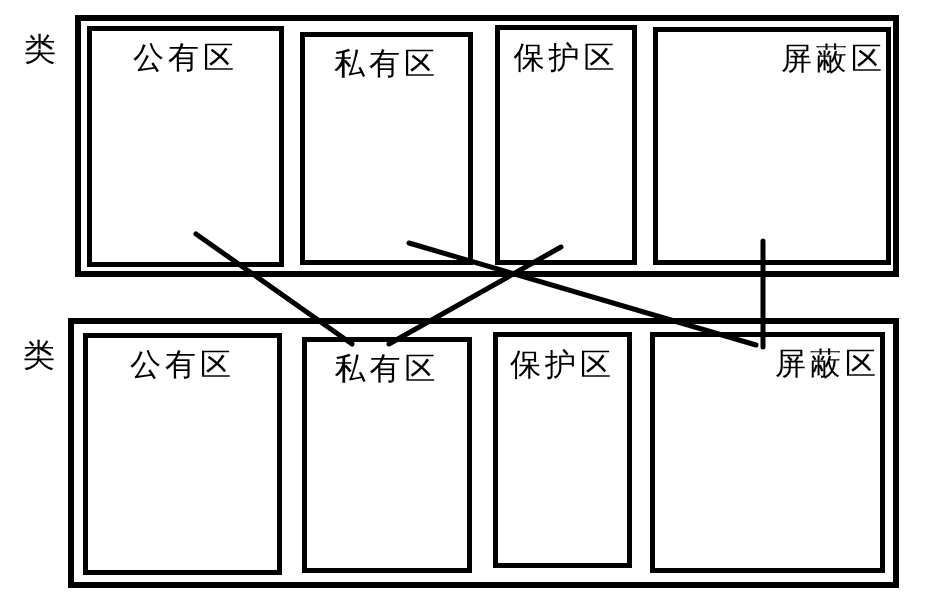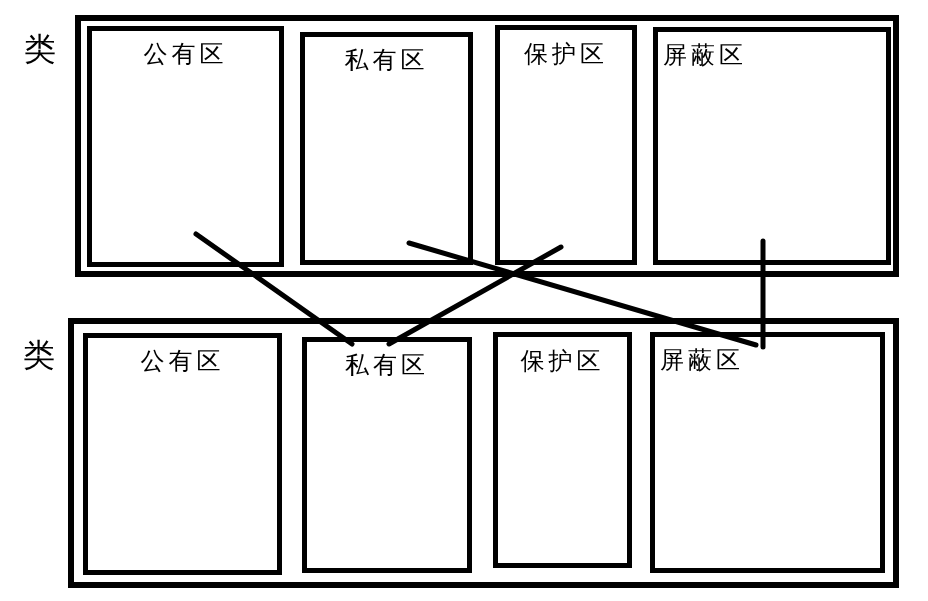--- a/index.html
+++ b/index.html
@@ -31,28 +31,28 @@
   .area-box {
     position: absolute;
     border: 5px solid #000000;
     background: #ffffff;
     box-sizing: border-box;
   }
   .area-label {
     display: block;
     margin-top: 11px;
     text-align: center;
-    font-size: 24px;
+    font-size: 31px;
     line-height: 1;
     letter-spacing: 4px;
     color: #000000;
     white-space: nowrap;
   }
   .area-label.align-left {
-    text-align: left;
+    text-align: right;
     padding-left: 5px;
   }
   .area-label.lower {
     margin-top: 12px;
   }
   #connector-overlay {
     position: absolute;
     left: 0;
     top: 0;
     width: 928px;

